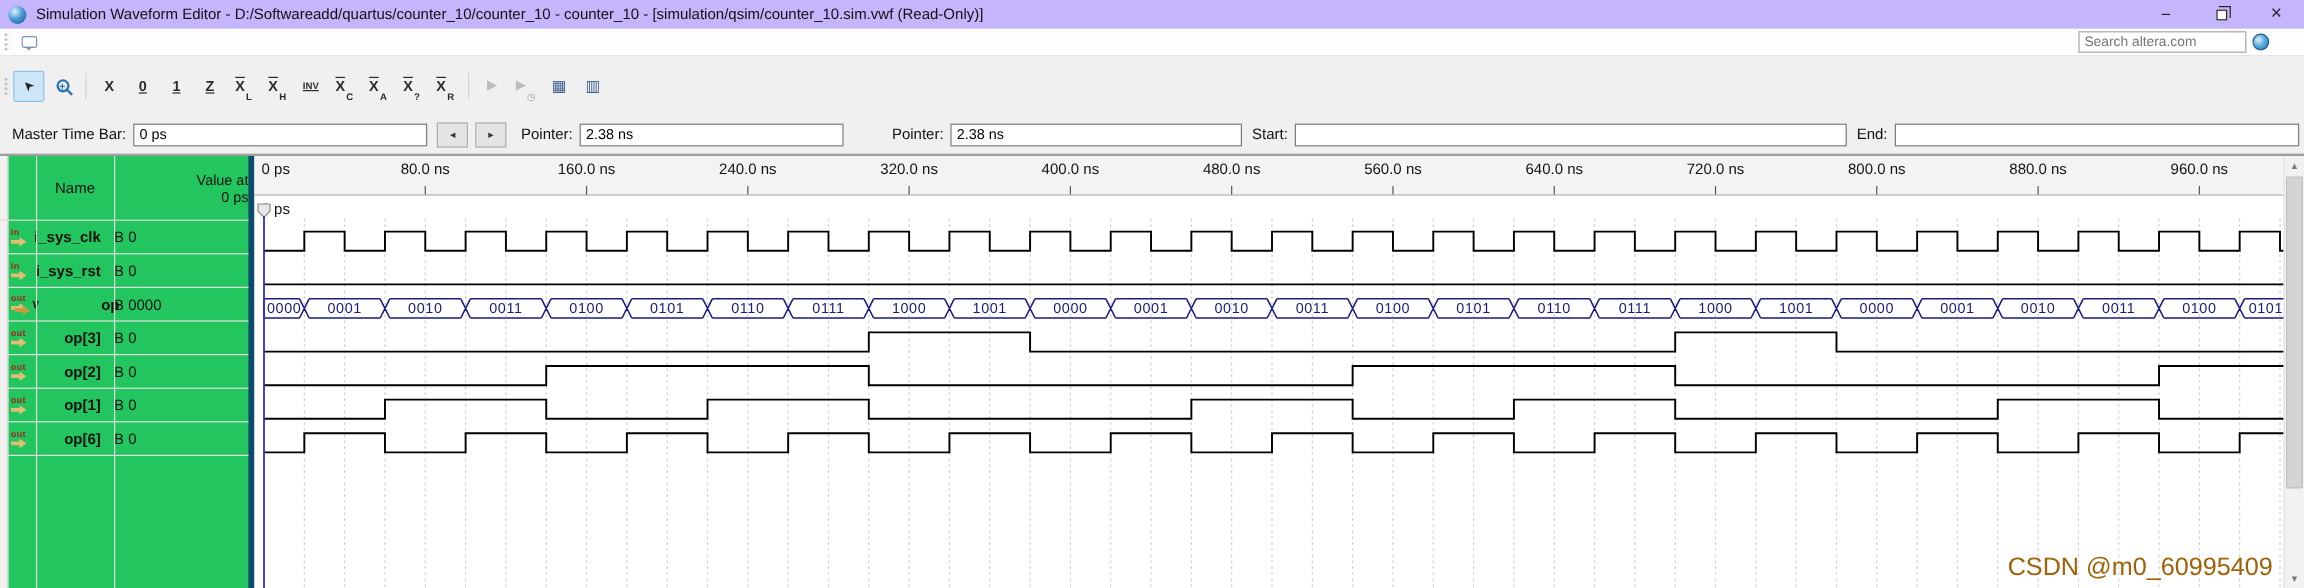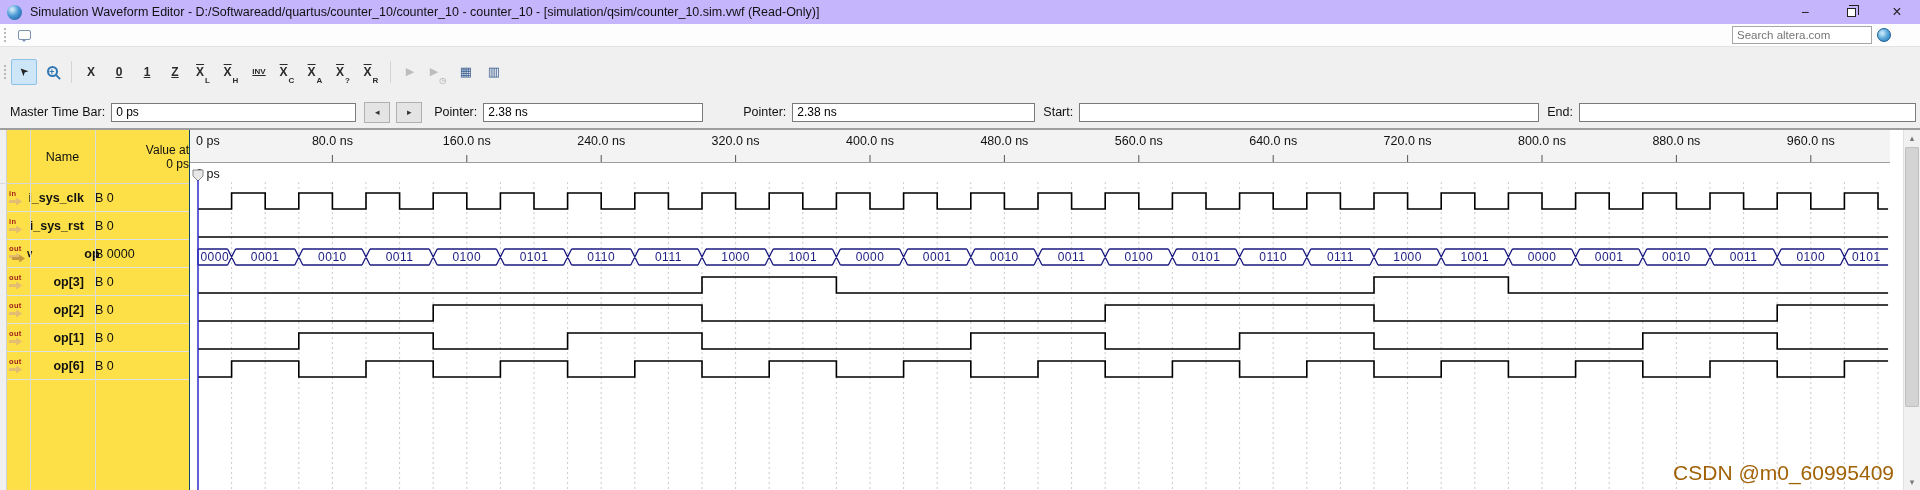--- a/index.html
+++ b/index.html
@@ -63,22 +63,22 @@
              display:flex; align-items:center; }
   .tb-label { font-size:12.5px; white-space:nowrap; }
   .tb-input { height:19px; border:1px solid #7a7a7a; background:#fff; font-size:12px;
               padding:0 4px; font-family:inherit; }
   .nav-btn { width:26px; height:21px; background:#e4e4e4; border:1px solid #b0b0b0;
              font-size:9px; color:#333; display:flex; align-items:center; justify-content:center; }
 
   
   .workspace { position:absolute; top:128px; left:0; right:0; bottom:0;
                border-top:2px solid #9e9e9e; background:#fff; display:flex; }
-  .signal-panel { width:190px; position:relative; background:#fde047;
-                  border-right:1px solid #0c4a6e; }
+  .signal-panel { width:212px; position:relative; background:#22c55e;
+                  border-right:5px solid #0c4a6e; }
   .gutter { position:absolute; left:0; top:0; bottom:0; width:7px; background:#f0f0f0;
             border-right:1px solid #d0d0d0; }
   .vline { position:absolute; top:0; bottom:0; width:1px; background:#dcdcdc; }
   .sig-header { height:54px; position:relative; border-bottom:1px solid #d9d9d9; }
   .hdr-name { position:absolute; left:30px; width:65px; top:20px; text-align:center;
               font-size:12.5px; }
   .hdr-value { position:absolute; left:95px; right:0; top:13px; text-align:right;
                font-size:12px; line-height:14px; }
   .sig-row { height:28px; display:flex; align-items:center; border-bottom:1px solid #e2e2e2; }
   .cell-icon { width:23px; padding-left:9px; flex:none; }

